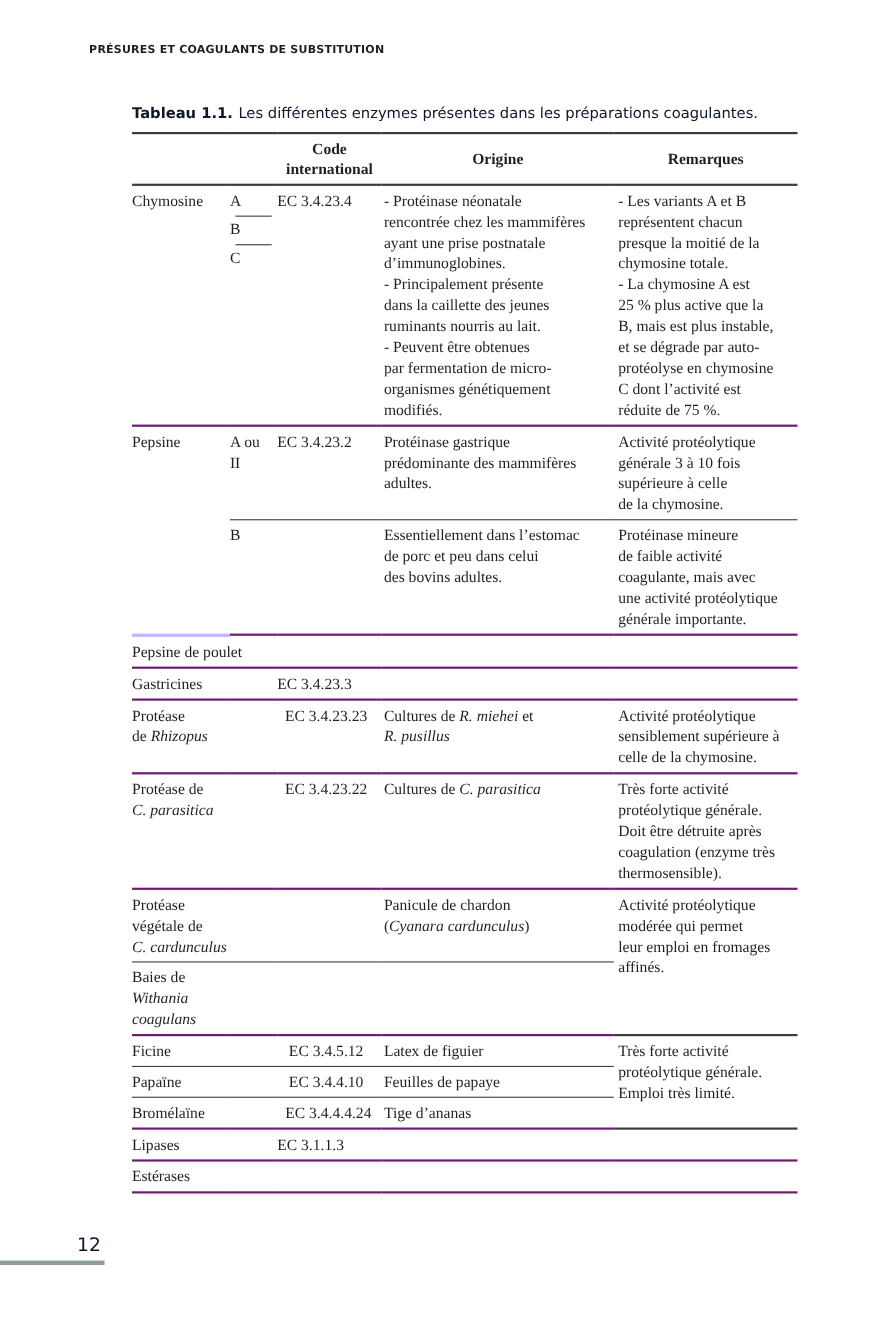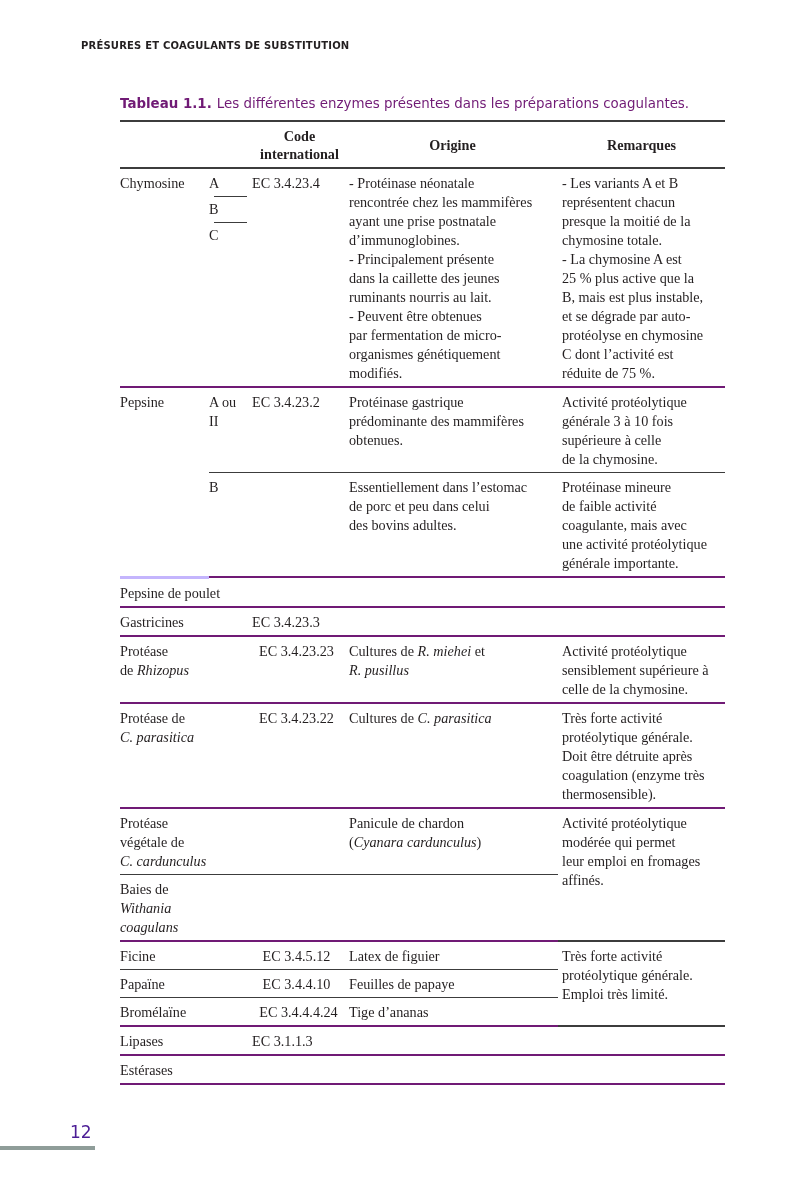--- a/index.html
+++ b/index.html
@@ -10,21 +10,21 @@
   }
   .running-head {
     position: absolute; left: 81px; top: 40px;
     font-family: "DejaVu Sans", "Liberation Sans", sans-serif;
     font-weight: bold; font-size: 10px; letter-spacing: 0.2px;
     color: #231f20;
   }
   .caption {
     position: absolute; left: 120px; top: 96px;
     font-family: "DejaVu Sans", "Liberation Sans", sans-serif;
-    font-size: 13.4px; color: #701a75;
+    font-size: 13.4px; color: #0f172a;
   }
   .caption b { font-weight: bold; margin-right: 5px; }
 
   table.enz {
     position: absolute; left: 120px; top: 120px; width: 605px;
     border-collapse: collapse; table-layout: fixed;
     font-size: 14.2px; line-height: 19px;
   }
   table.enz col.c1 { width: 89px; }
   table.enz col.c2 { width: 43px; }
@@ -46,21 +46,21 @@
   .rem { padding-left: 4px !important; }
   .sub-line { border-top: 1.5px solid #3c3c3c; margin: 3px 5px 3px 5px; }
   .var-cell { text-align: center; }
   .var-item { height: 19px; }
   i { }
   .line { display: block; }
 
   .page-number {
     position: absolute; left: 70px; top: 1122px;
     font-family: "DejaVu Sans", "Liberation Sans", sans-serif;
-    font-size: 17px; color: #4c1d95;
+    font-size: 17px; color: #0f172a;
   }
   .page-rule {
     position: absolute; left: 0; top: 1146px; width: 95px; height: 4px;
     background: #8f9d99;
   }
 </style>
 </head>
 <body>
 
 <div class="running-head">PRÉSURES ET COAGULANTS DE SUBSTITUTION</div>
@@ -132,21 +132,21 @@
     <tr style="border-bottom:1.5px solid #3c3c3c;">
       <td rowspan="2" style="border-bottom:3px solid #c4b5fd;">Pepsine</td>
       <td class="var">
         <span class="line">A ou</span>
         <span class="line">II</span>
       </td>
       <td class="code">EC 3.4.23.2</td>
       <td class="orig">
         <span class="line">Protéinase gastrique</span>
         <span class="line">prédominante des mammifères</span>
-        <span class="line">obtenues.</span>
+        <span class="line">adultes.</span>
       </td>
       <td class="rem">
         <span class="line">Activité protéolytique</span>
         <span class="line">générale 3 à 10 fois</span>
         <span class="line">supérieure à celle</span>
         <span class="line">de la chymosine.</span>
       </td>
     </tr>
 
     <tr class="row-sep">

